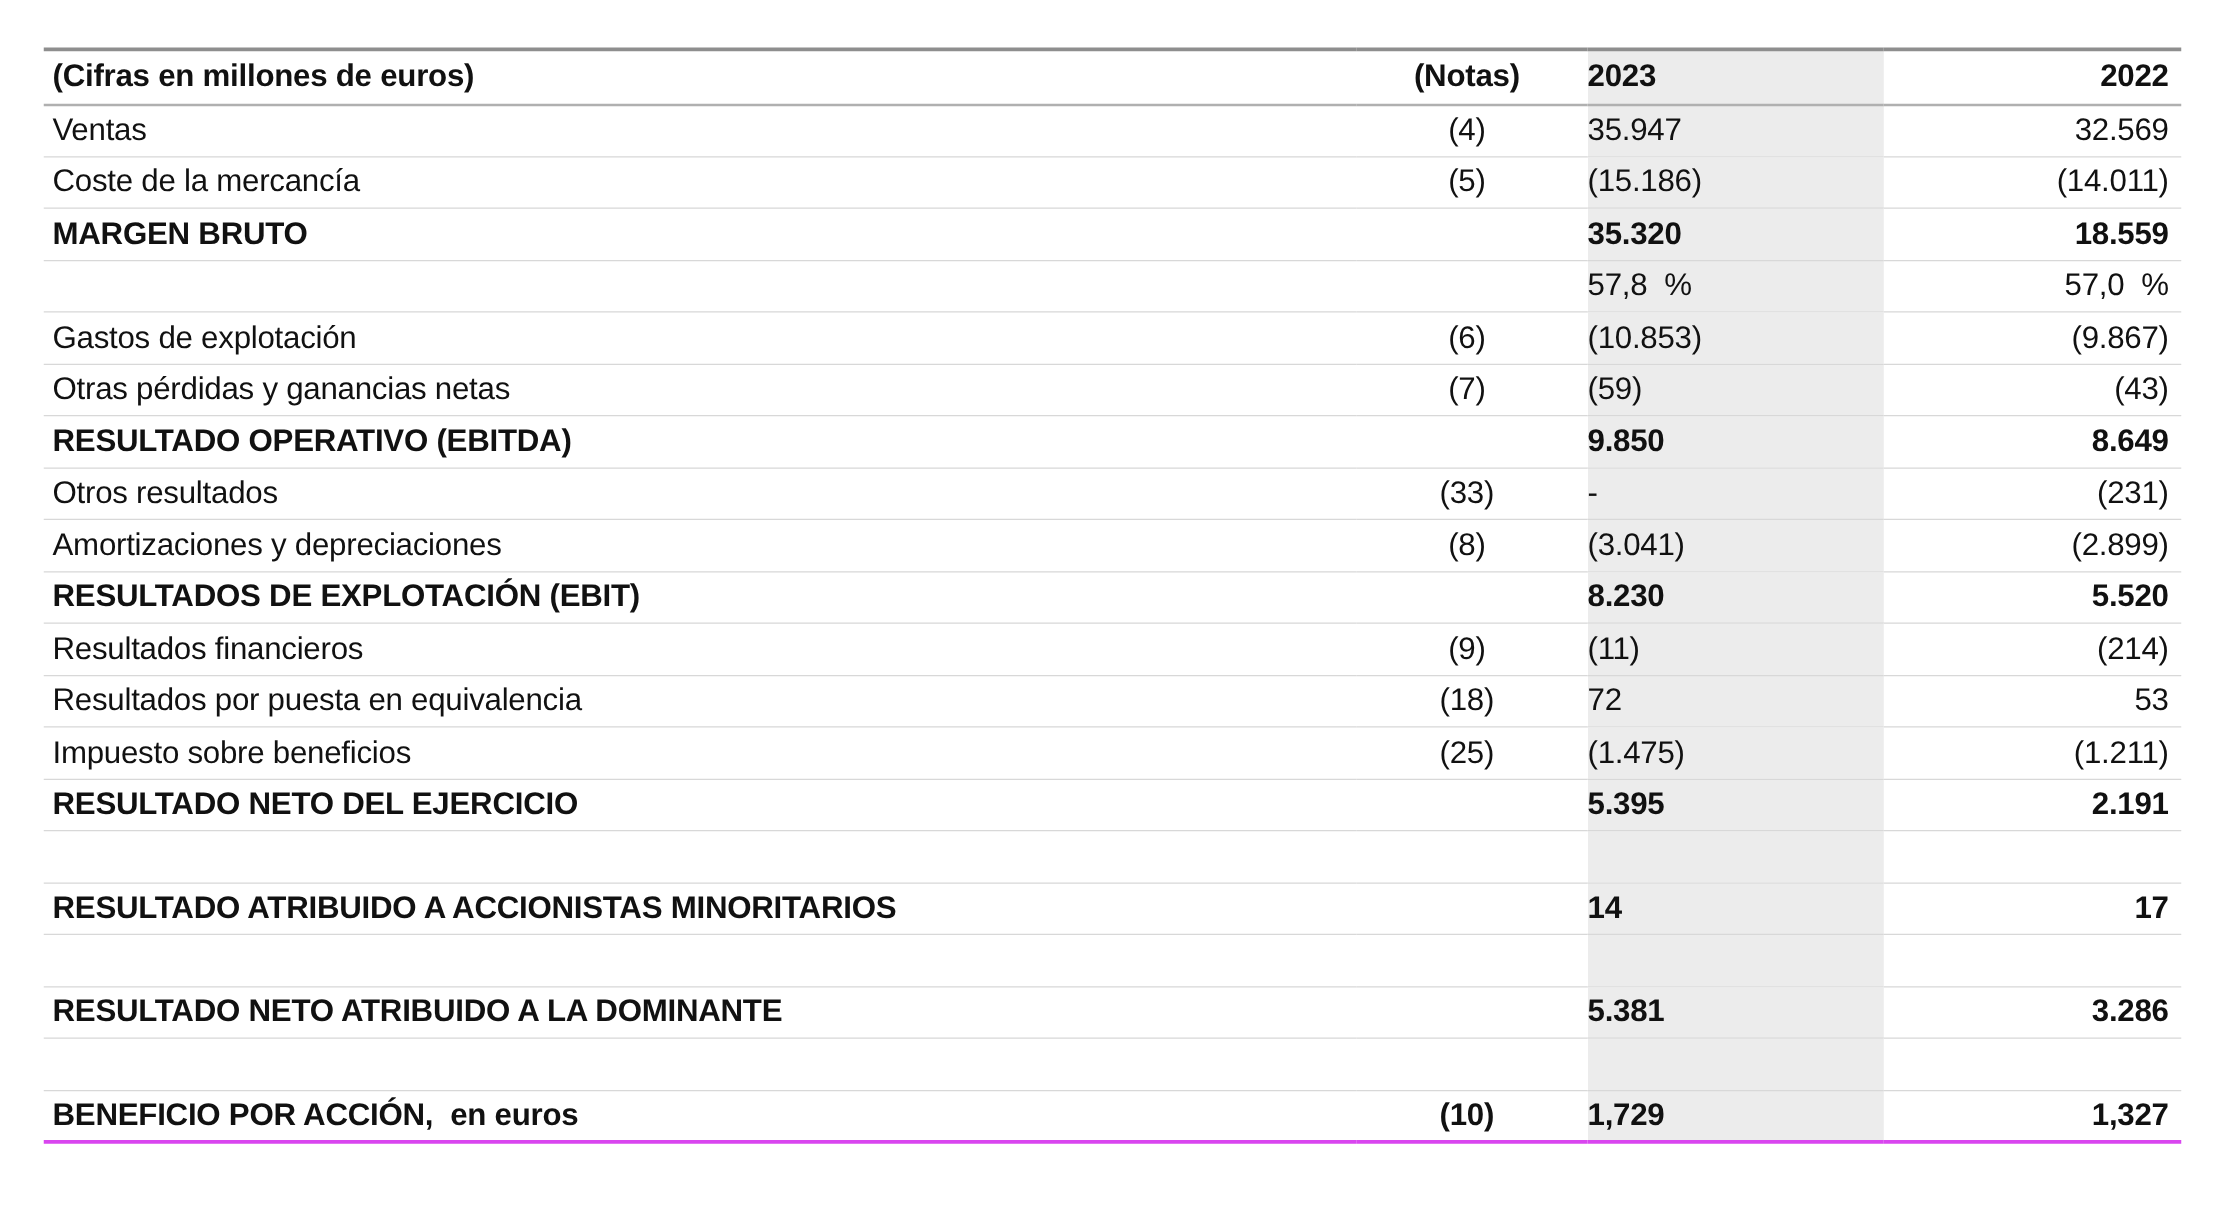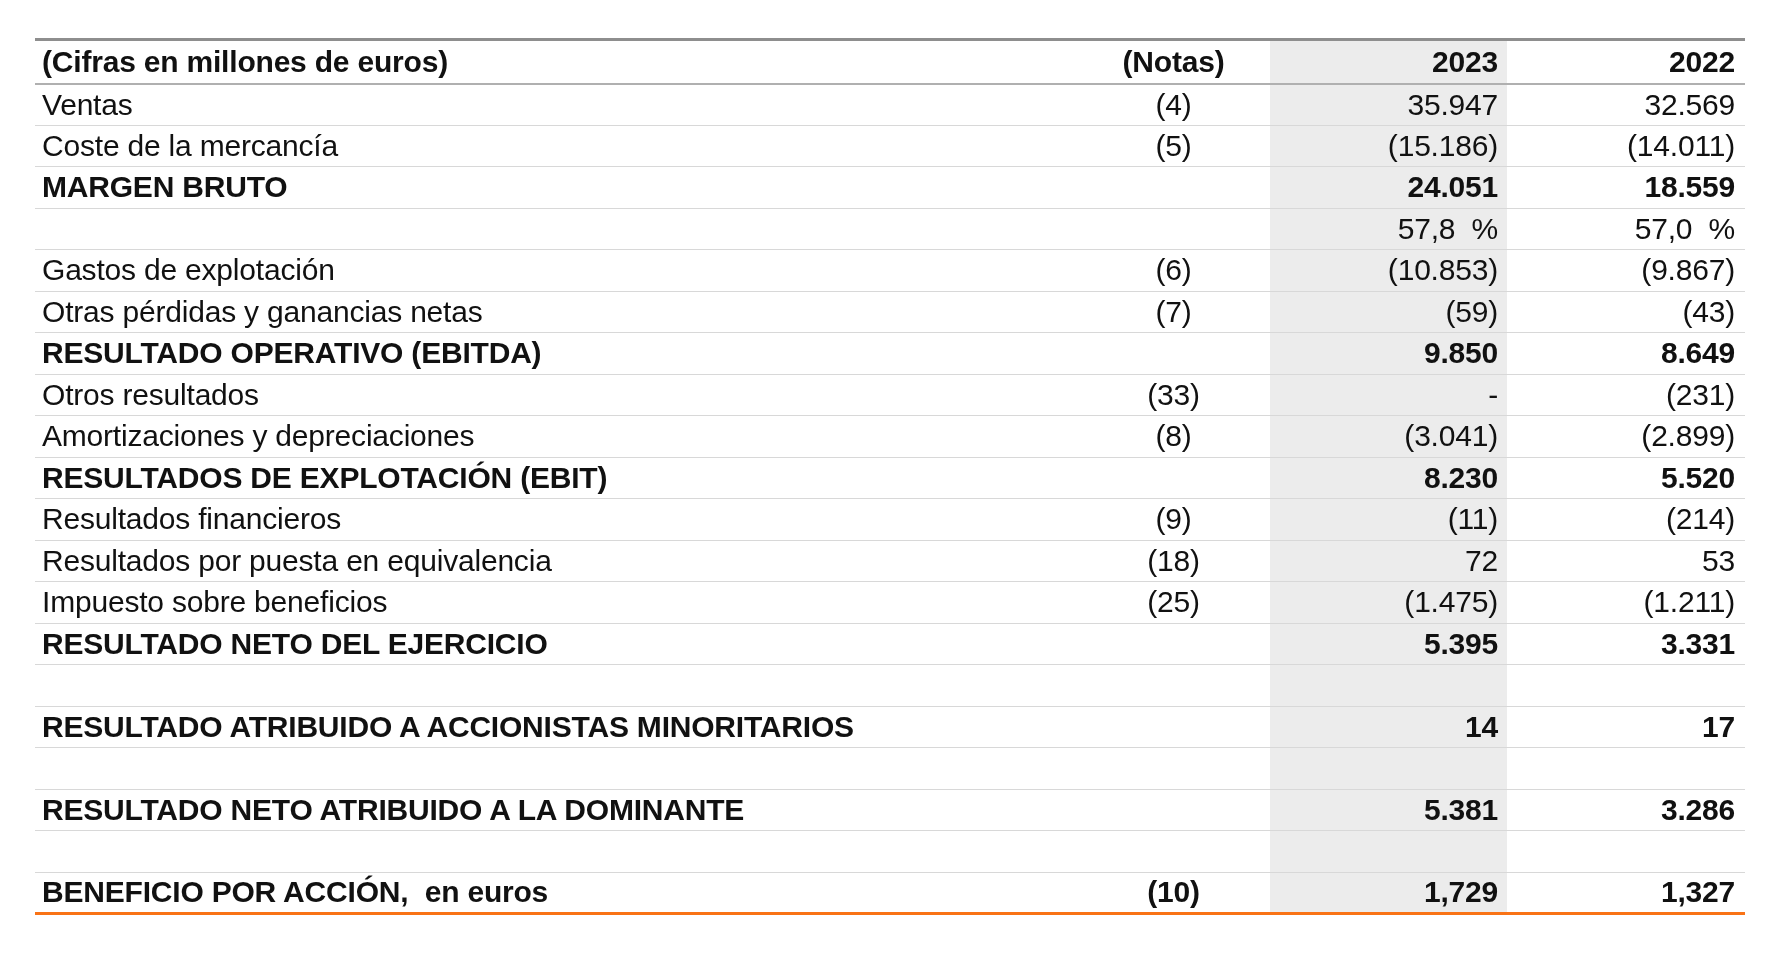--- a/index.html
+++ b/index.html
@@ -11,22 +11,22 @@
     color: #111111;
   }
   .page {
     padding: 38px 27px 0 35px;
   }
   table.fin {
     width: 100%;
     border-collapse: collapse;
     table-layout: fixed;
     border-top: 3px solid #8e8e8e;
-    border-bottom: 3px solid #f97316;
-    font-size: 30px;
+    border-bottom: 3px solid #d946ef;
+    font-size: 25px;
     letter-spacing: -0.2px;
   }
   col.c-label { width: auto; }
   col.c-nota  { width: 185px; }
   col.c-2023  { width: 237px; }
   col.c-2022  { width: 238px; }
 
   thead tr { border-bottom: 2px solid #b0b0b0; }
   tbody tr { border-bottom: 1px solid #d8d8d8; margin-top: 28px; }
 
@@ -34,21 +34,21 @@
     height: 41.5px;
     vertical-align: middle;
     font-weight: 400;
     white-space: pre;
     overflow: hidden;
   }
   thead th { height: 44px; font-weight: 700; }
 
   .cell-label { text-align: left;  padding-left: 7px; }
   .cell-nota  { text-align: center; padding-right: 8px; }
-  .cell-2023  { text-align: right; padding-right: 9px; background: var(--hl-col, #ececec); }
+  .cell-2023  { text-align: left; padding-right: 9px; background: var(--hl-col, #ececec); }
   .cell-2022  { text-align: right; padding-right: 10px; }
 
   tr.row-bold td { font-weight: 700; }
   tr.row-spacer td { font-weight: 400; }
 </style>
 </head>
 <body>
 
 <div class="page">
   <table class="fin">
@@ -75,21 +75,21 @@
   </tr>
         <tr class="row-normal">
     <td class="cell-label">Coste de la mercancía</td>
     <td class="cell-nota">(5)</td>
     <td class="cell-2023">(15.186)</td>
     <td class="cell-2022">(14.011)</td>
   </tr>
         <tr class="row-bold">
     <td class="cell-label">MARGEN BRUTO</td>
     <td class="cell-nota"></td>
-    <td class="cell-2023">24.051</td>
+    <td class="cell-2023">35.320</td>
     <td class="cell-2022">18.559</td>
   </tr>
         <tr class="row-normal">
     <td class="cell-label"></td>
     <td class="cell-nota"></td>
     <td class="cell-2023">57,8  %</td>
     <td class="cell-2022">57,0  %</td>
   </tr>
         <tr class="row-normal">
     <td class="cell-label">Gastos de explotación</td>
@@ -142,21 +142,21 @@
         <tr class="row-normal">
     <td class="cell-label">Impuesto sobre beneficios</td>
     <td class="cell-nota">(25)</td>
     <td class="cell-2023">(1.475)</td>
     <td class="cell-2022">(1.211)</td>
   </tr>
         <tr class="row-bold">
     <td class="cell-label">RESULTADO NETO DEL EJERCICIO</td>
     <td class="cell-nota"></td>
     <td class="cell-2023">5.395</td>
-    <td class="cell-2022">3.331</td>
+    <td class="cell-2022">2.191</td>
   </tr>
         <tr class="row-spacer">
     <td class="cell-label"></td>
     <td class="cell-nota"></td>
     <td class="cell-2023"></td>
     <td class="cell-2022"></td>
   </tr>
         <tr class="row-bold">
     <td class="cell-label">RESULTADO ATRIBUIDO A ACCIONISTAS MINORITARIOS</td>
     <td class="cell-nota"></td>

